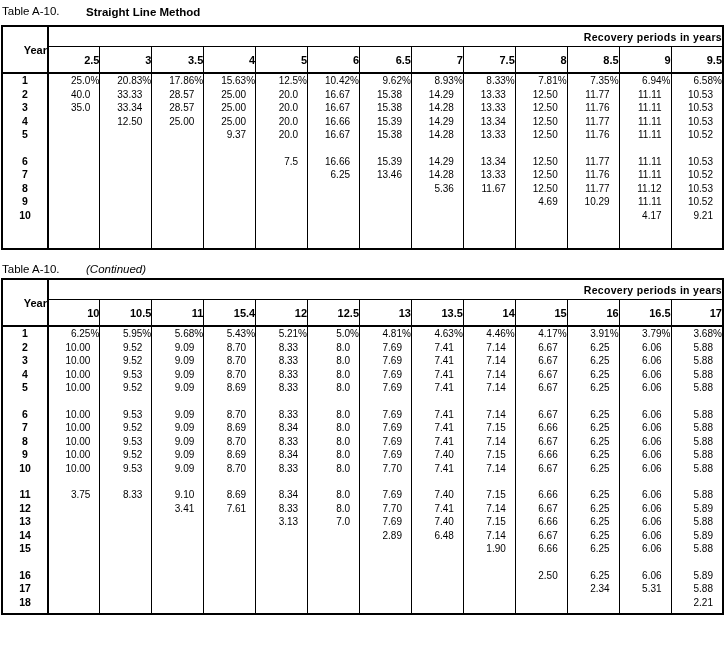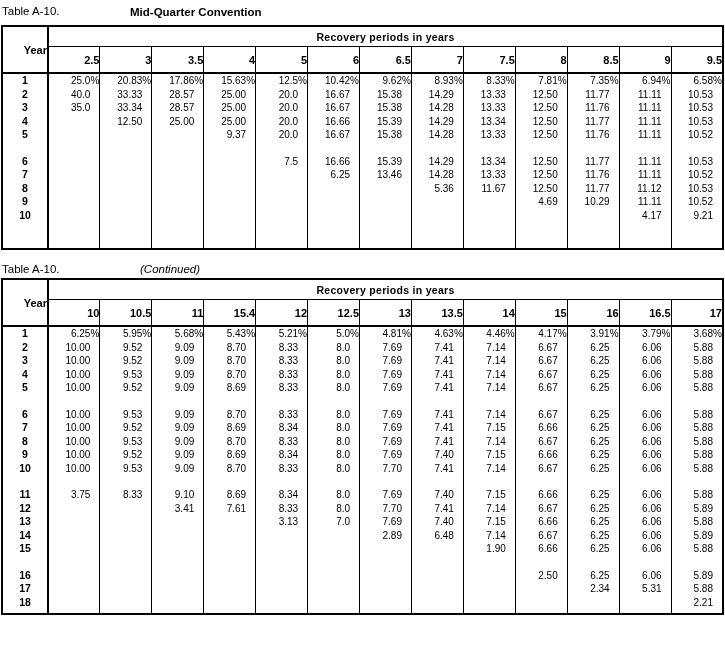--- a/index.html
+++ b/index.html
@@ -1,53 +1,53 @@
 <!DOCTYPE html>
 <html><head>
 <meta charset="utf-8">
 <style>
   html,body{margin:0;padding:0;background:#fff;}
   body{width:725px;height:647px;overflow:hidden;color:#000;
        font-family:"Liberation Sans","DejaVu Sans",sans-serif;}
   .sheet{position:relative;width:725px;height:647px;background:#fff;}
 
   
-  .caption{display:flex;align-items:flex-start;font-size:11.5px;padding:5px 0 0 2px;gap:44px;}
+  .caption{display:flex;align-items:flex-start;font-size:11.5px;padding:5px 0 0 2px;}
   .cap-label{width:84px;flex:0 0 84px;}
   .cap-title{font-weight:bold;line-height:14px;}
   .caption2{margin-top:13px;padding-top:0;}
-  .cap-cont{font-style:italic;margin-left:10px;}
+  .cap-cont{font-style:italic;margin-left:0;}
 
   
   table{border-collapse:collapse;table-layout:fixed;width:723px;
         border:2px solid #000;margin:6px 0 0 1px;}
   #table2{margin-top:3px;}
   th,td{padding:0;vertical-align:middle;}
   .yearh{width:46px;font-size:11px;font-weight:bold;text-align:right;
          border-right:2px solid #000;border-bottom:2px solid #000;}
-  .spanh{font-size:10.5px;font-weight:bold;text-align:center;height:19px;
+  .spanh{font-size:10.5px;font-weight:bold;text-align:right;height:19px;
          border-bottom:1px solid #000;letter-spacing:.3px;}
   .colh{font-size:11px;font-weight:bold;text-align:right;height:25px;
         border-bottom:2px solid #000;border-left:1px solid #000;}
   td.year{border-right:2px solid #000;text-align:center;font-weight:bold;
           font-size:10.5px;height:13.5px;line-height:13.5px;}
   td.val{border-left:1px solid #000;text-align:right;padding-right:9px;
          font-size:10px;height:13.5px;line-height:13.5px;}
   tr.gap td{height:13px;}
   .pct{display:inline-block;width:0;overflow:visible;}
 </style>
 </head>
 <body>
 
 <div class="sheet">
 
   <div class="caption">
     <div class="cap-label">Table A-10.</div>
     <div class="cap-title">
-      <div>Mid-Quarter Convention</div>
+      <div>Straight Line Method</div>
     </div>
   </div>
 
   <table id="table1">
     <colgroup>
         <col style="width:46px">
       </colgroup>
     <thead>
       <tr>
         <th class="yearh" rowspan="2">Year</th>

